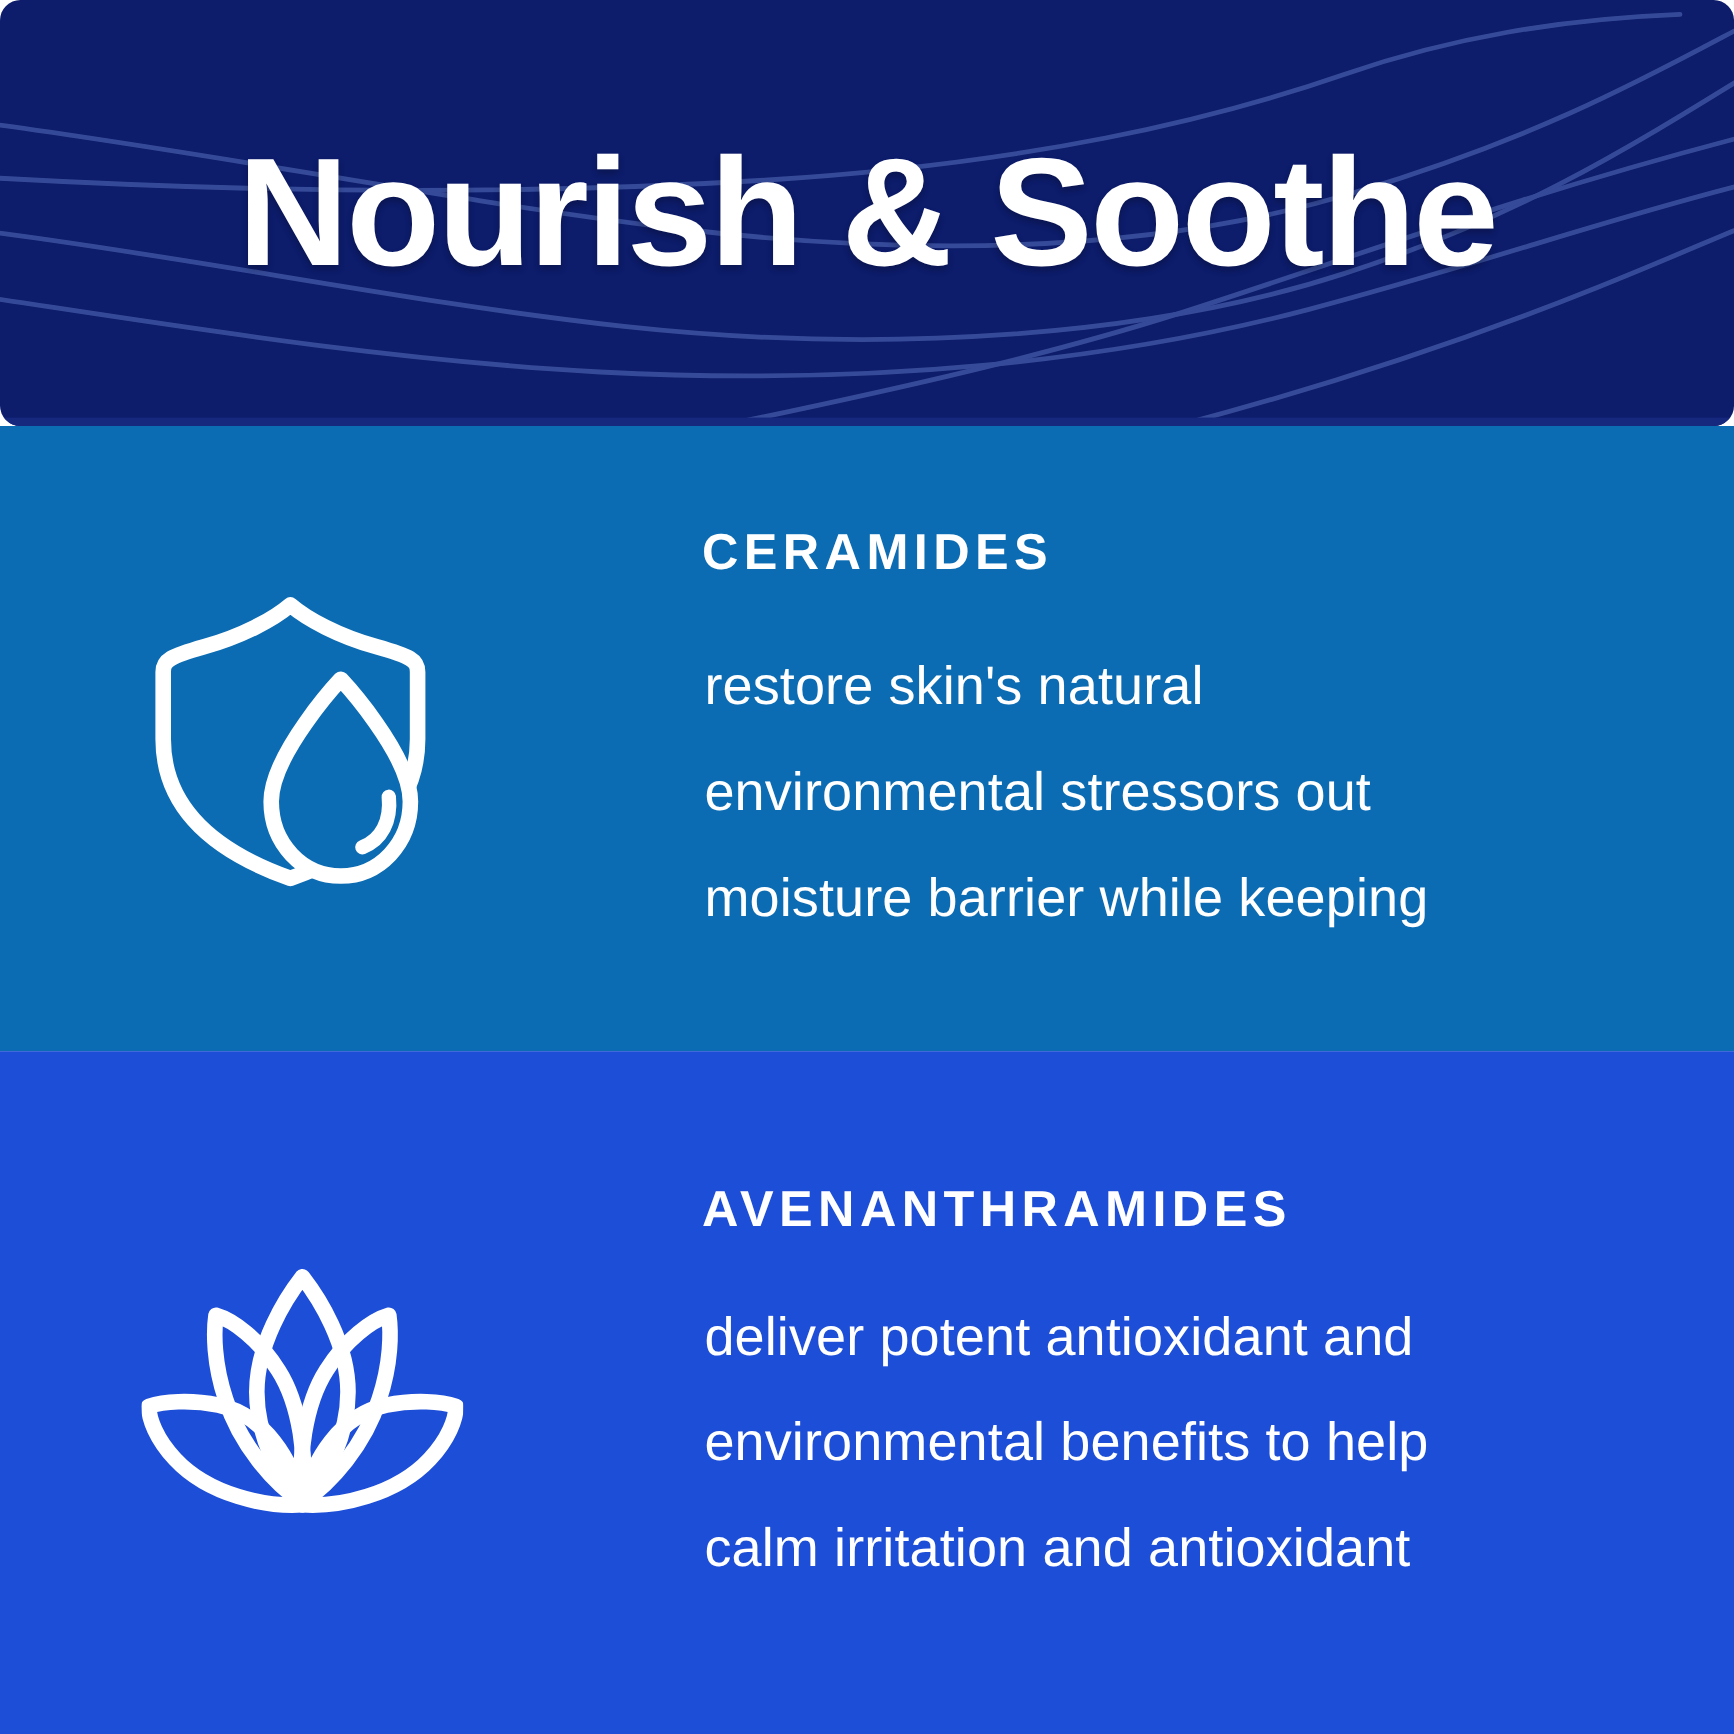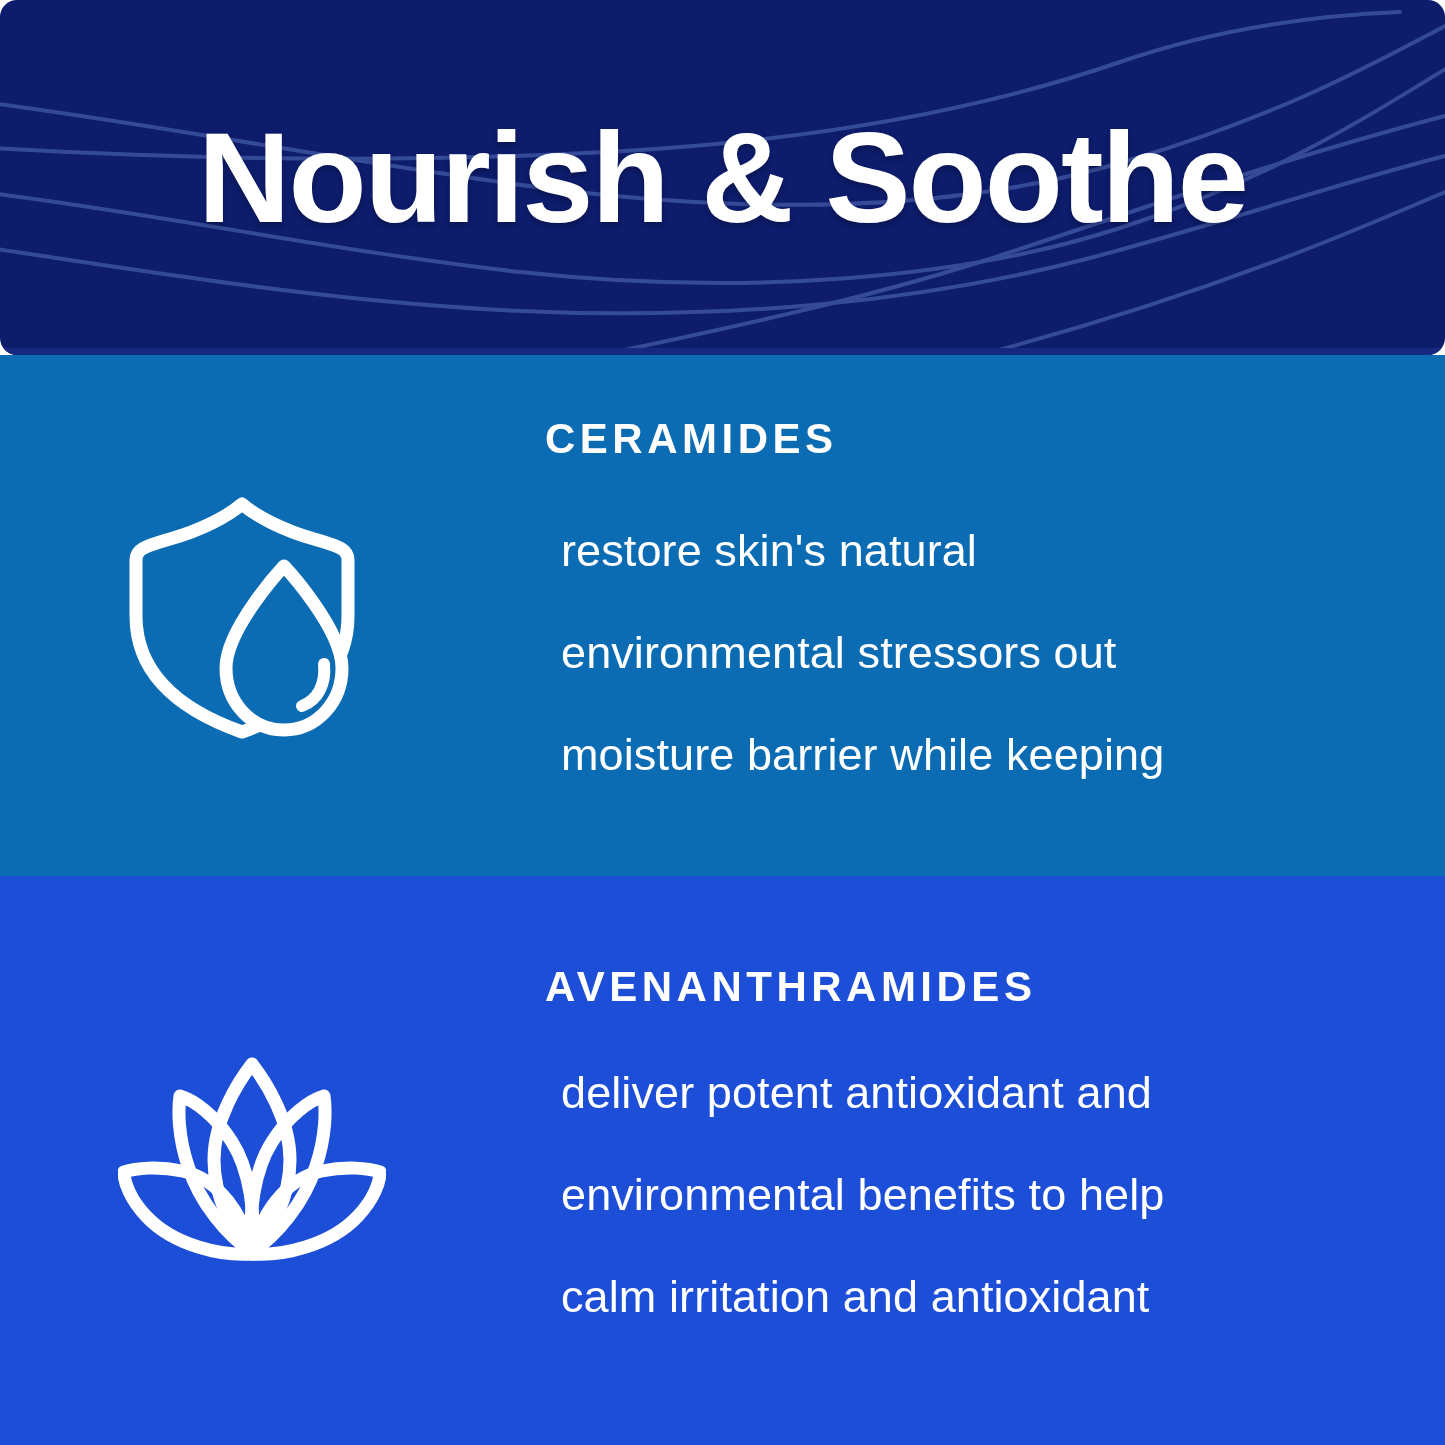--- a/index.html
+++ b/index.html
@@ -63,20 +63,21 @@
     z-index: 3;
   }
 
   
   .band {
     position: absolute;
     left: 0;
     width: 1445px;
     display: flex;
     align-items: center;
+    gap: 40px;
   }
   .band-ceramides {
     top: 355px;
     height: 521px;
     background: #0c6cb3;
   }
   .band-avenanthramides {
     top: 876px;
     height: 569px;
     background: #1d4ed8;
@@ -109,21 +110,21 @@
     line-height: 1;
     margin: 0 0 48px 0;
     text-transform: uppercase;
   }
   .body-line {
     color: #ffffff;
     font-size: 45px;
     font-weight: 300;
     line-height: 86px;
     letter-spacing: 0.1px;
-    margin: 16px;
+    margin: 2px;
     white-space: nowrap;
   }
 
   .band-avenanthramides .kicker {
     margin-bottom: 42px;
   }
 </style>
 </head>
 <body>
 

